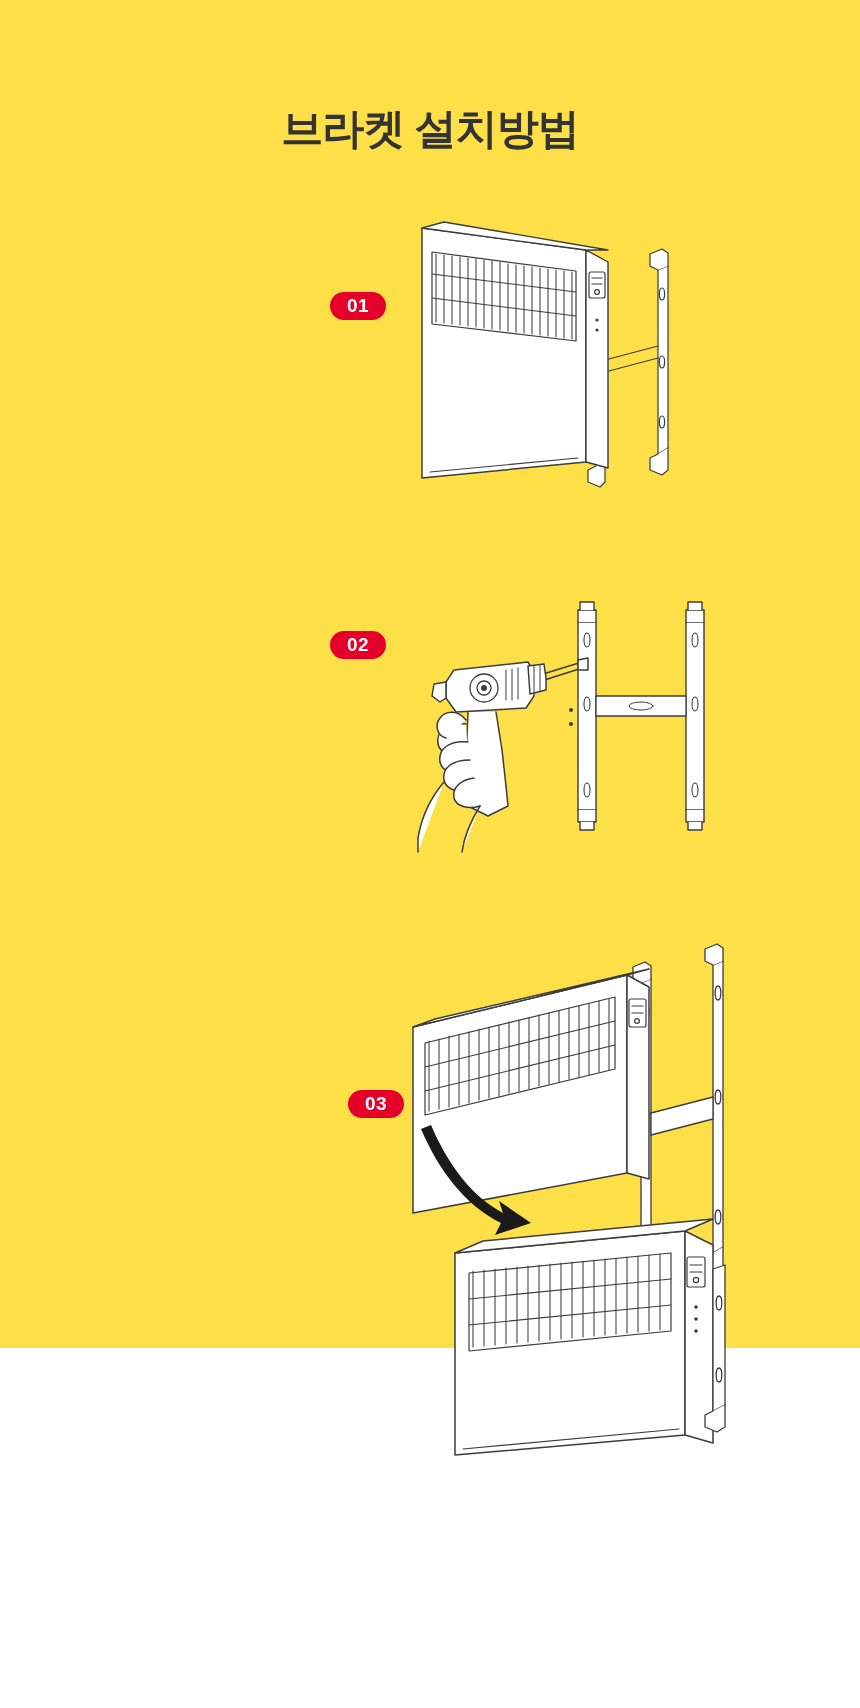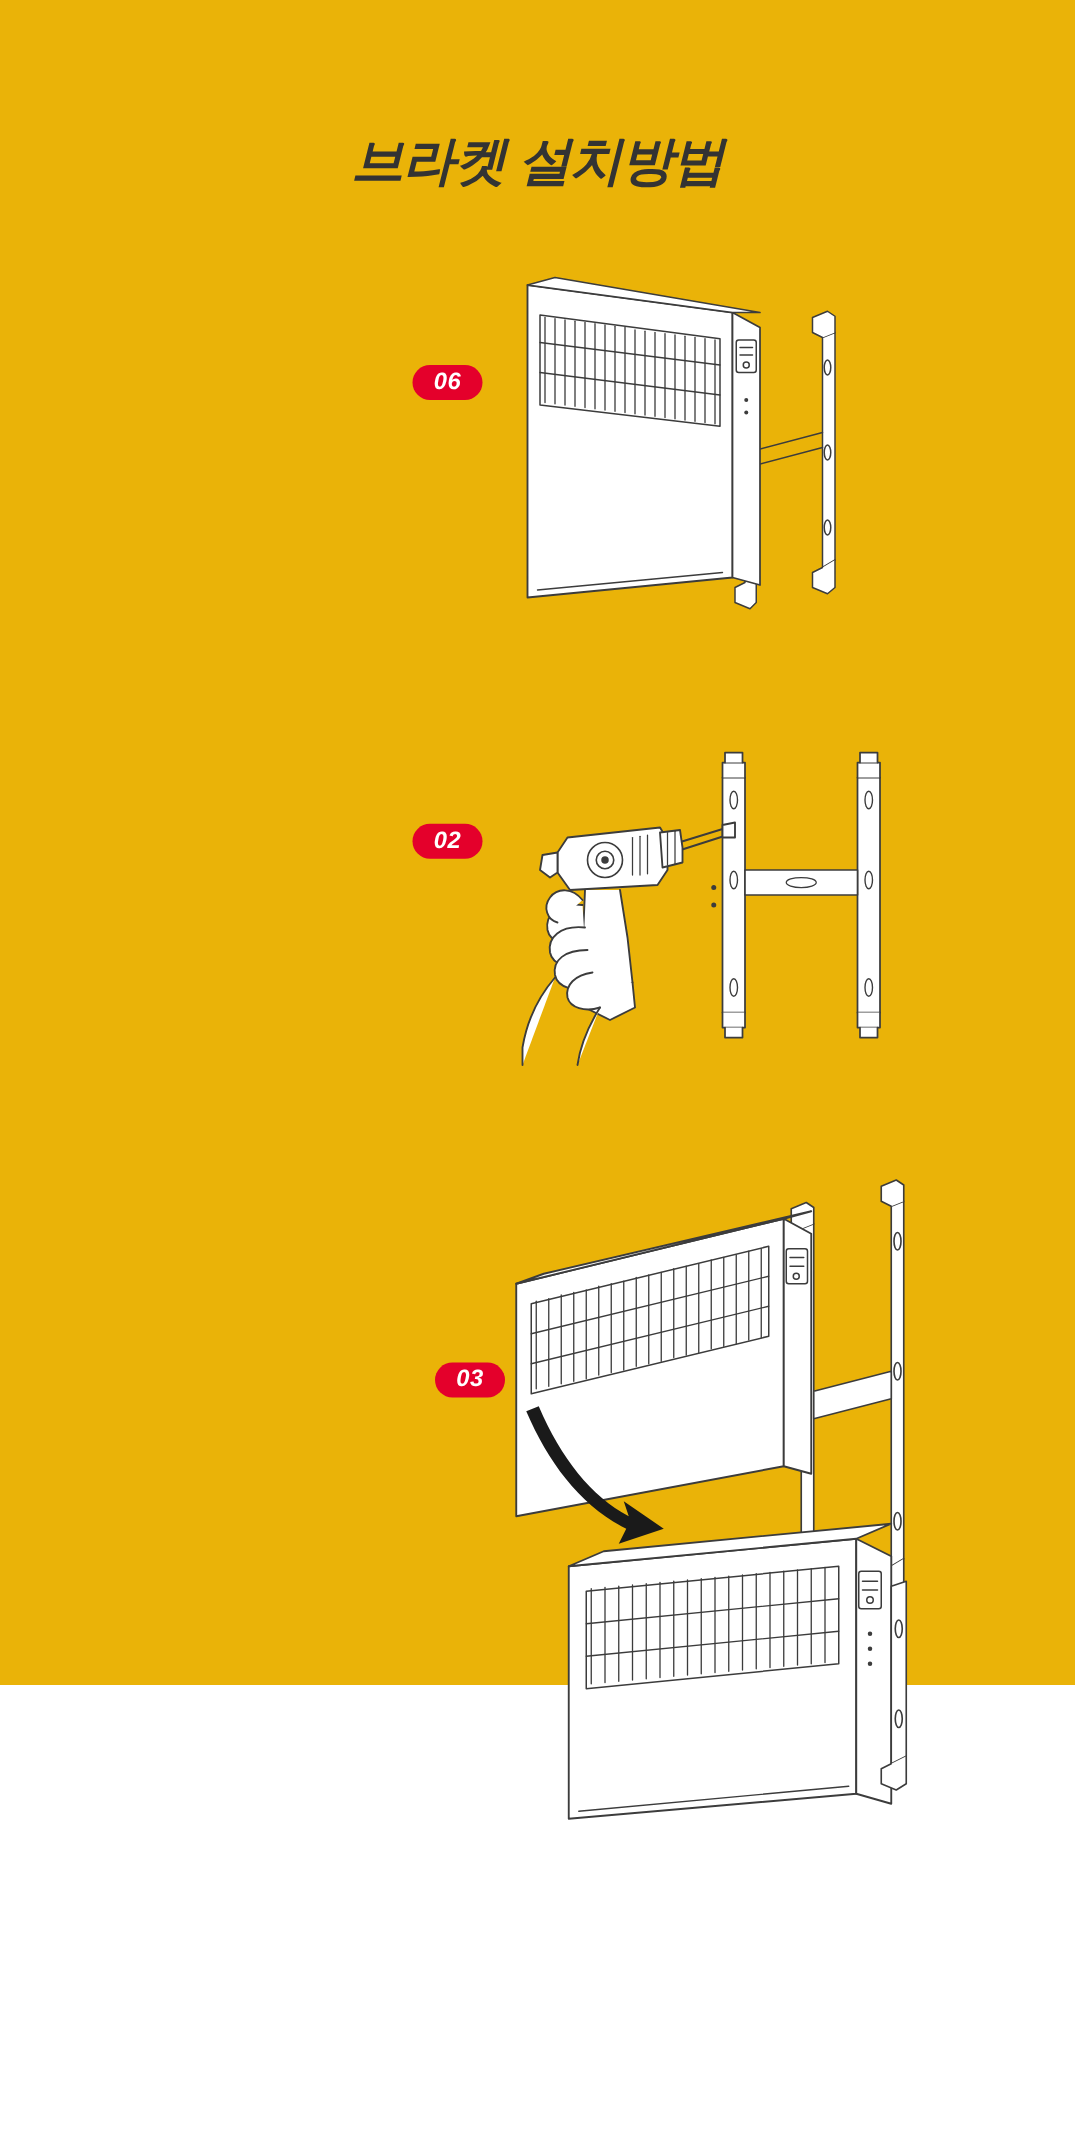--- a/index.html
+++ b/index.html
@@ -2,21 +2,21 @@
 <html><head>
 <meta charset="utf-8">
 <style>
   * { margin:0; padding:0; box-sizing:border-box; }
   html,body { background:#ffffff; }
   body {
     width:860px; height:1708px;
     font-family:"Liberation Sans","DejaVu Sans",sans-serif;
     position:relative; overflow:hidden;
   }
-  .page { position:relative; width:860px; height:1348px; background:#eab308;font-style:italic; }
+  .page { position:relative; width:860px; height:1348px; background:#fde047; }
 
   .title {
     position:absolute; left:0; top:104px; width:860px;
     text-align:center;
     font-size:42px; font-weight:bold; letter-spacing:-1px;
     color:#333333;
     line-height:1.2;
   }
 
   .step { position:absolute; }
@@ -33,37 +33,37 @@
   }
 
   .art { position:absolute; }
   .art svg { display:block; }
 
   
   #step1-badge { left:330px; top:292px; width:56px; height:28px; }
   #step1-art { left:400px; top:210px; width:340px; height:320px; }
 
   
-  #step2-badge { left:330px; top:631px; width:56px; height:28px;margin-top:28px; }
+  #step2-badge { left:330px; top:631px; width:56px; height:28px; }
   #step2-art { left:410px; top:600px; width:340px; height:270px; }
 
   
   #step3-badge { left:348px; top:1090px; width:56px; height:28px; }
   #step3-art { left:395px; top:935px; width:420px; height:560px; }
 </style>
 </head>
 <body>
 
 <div class="page">
 
   <div class="title" id="page-title">브라켓 설치방법</div>
 
   <div class="step">
 
-    <div class="badge" id="step1-badge">06</div>
+    <div class="badge" id="step1-badge">01</div>
 
     <div class="art" id="step1-art">
       <svg width="340" height="320" viewBox="0 0 340 320" fill="none" stroke="#3c3c3c" stroke-width="1.3" stroke-linecap="round" stroke-linejoin="round">
 
         <g stroke="#3c3c3c" stroke-width="1.2" fill="#fff">
 
           <path d="M196 78 L205 74 L205 250 L196 256 Z"></path>
 
           <path d="M258 60 L268 56 L268 238 L258 244 Z"></path>
 

